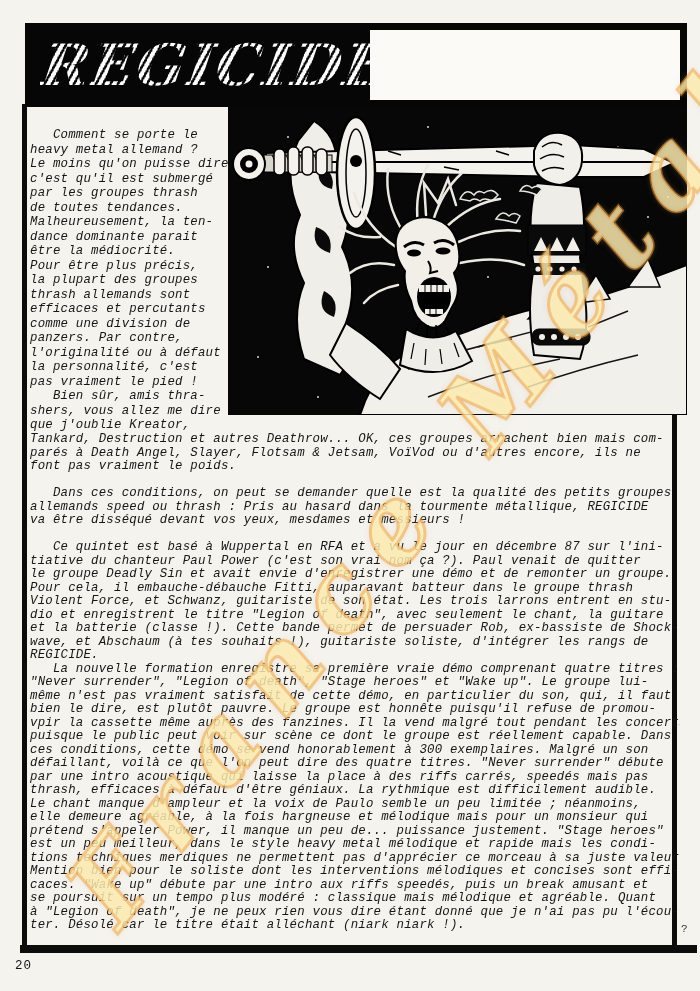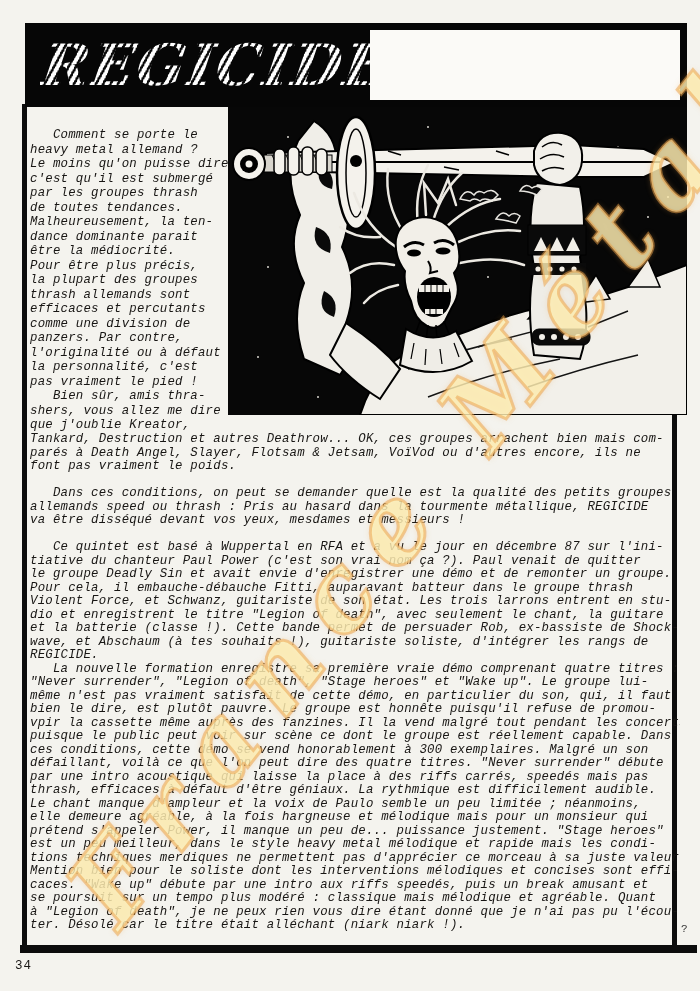--- a/index.html
+++ b/index.html
@@ -245,16 +245,16 @@
 est un peu meilleur, dans le style heavy metal mélodique et rapide mais les condi-
 tions techniques merdiques ne permettent pas d'apprécier ce morceau à sa juste valeur.
 Mention bien pour le soliste dont les interventions mélodiques et concises sont effi-
 caces. "Wake up" débute par une intro aux riffs speedés, puis un break amusant et
 se poursuit sur un tempo plus modéré : classique mais mélodique et agréable. Quant
 à "Legion of death", je ne peux rien vous dire étant donné que je n'ai pas pu l'écou-
 ter. Désolé car le titre était alléchant (niark niark !).</div>
 
   <span class="watermark">France Métal</span>
 
-  <span class="page-number">34</span>
+  <span class="page-number">20</span>
   <span class="margin-question">?</span>
 
 </div>
 
 </body></html>

